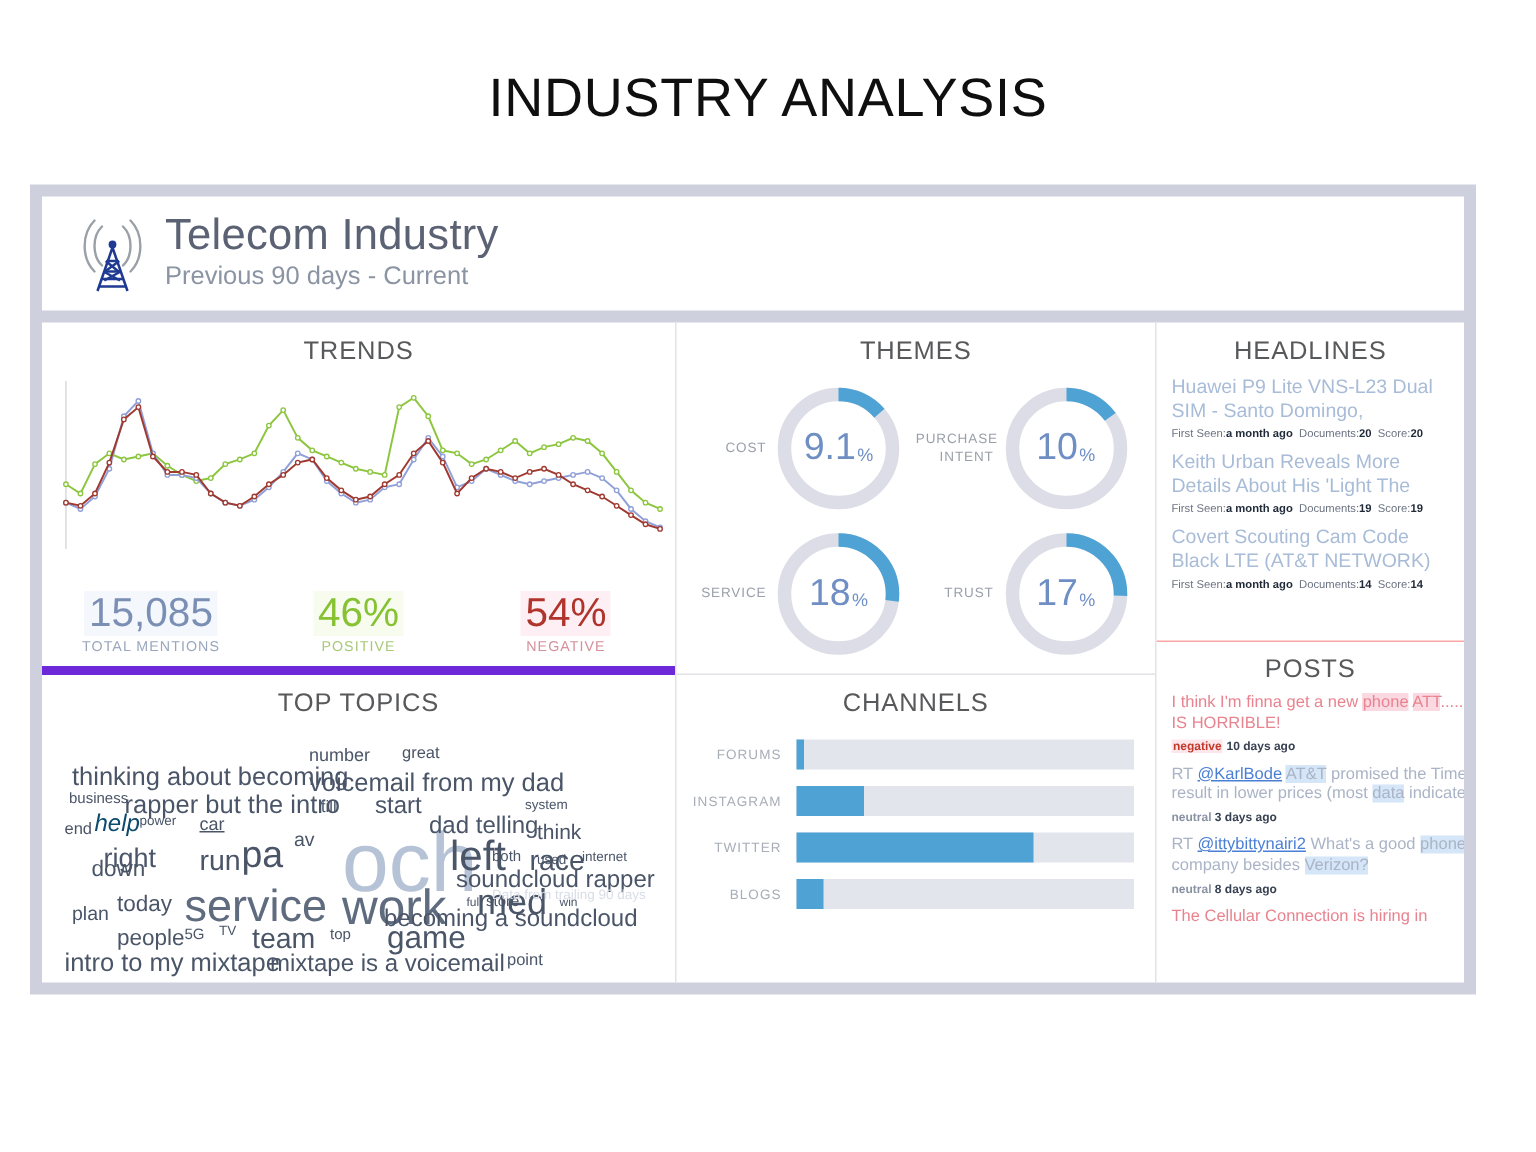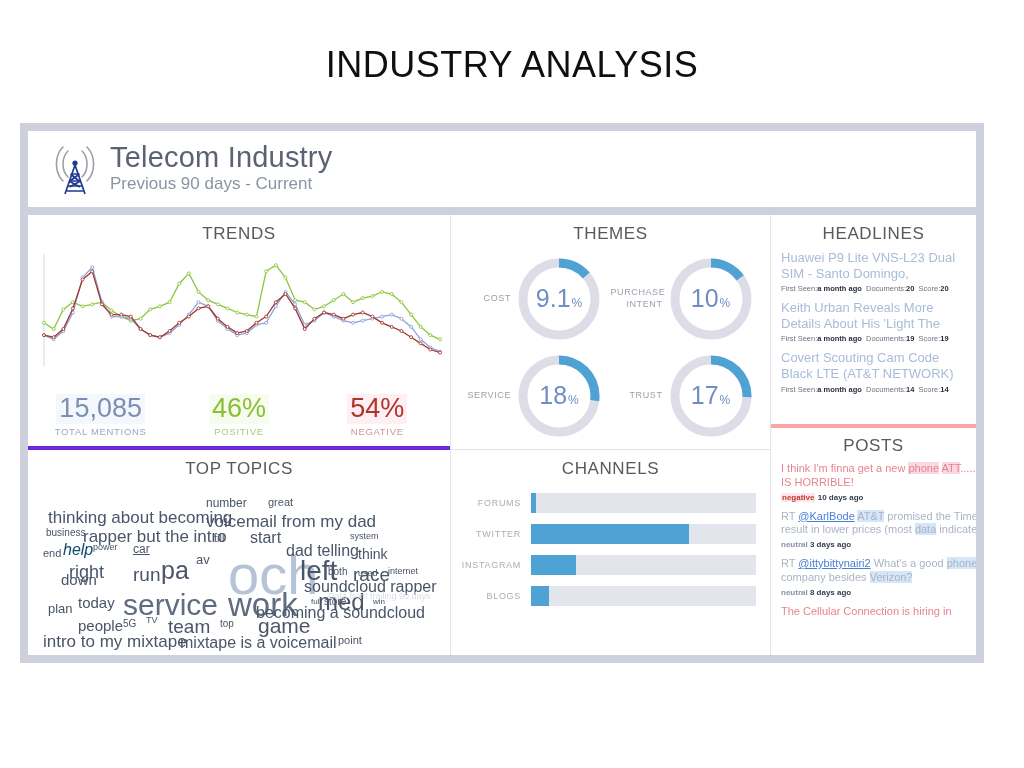--- a/index.html
+++ b/index.html
@@ -68,21 +68,21 @@
   .panel-title {
     text-align: center;
     font-size: 17px;
     font-weight: 400;
     color: #58595b;
     letter-spacing: 0.6px;
     padding: 9px 0 4px;
   }
 
   
-  .trends-panel { height: 235px; border-bottom: 4px solid #6d28d9; position: relative; }
+  .trends-panel { height: 235px; border-bottom: 6px solid #6d28d9; position: relative; }
   .trends-chart { width: 100%; height: 140px; display: block; }
   .metrics-row { display: flex; padding: 6px 10px 0; gap: 13px; }
   .metric { flex: 1; text-align: center; }
   .metric-value { font-size: 27px; font-weight: 400; line-height: 1.1; }
   .metric-label { font-size: 9.5px; letter-spacing: 0.7px; margin-top: 2px; }
   .m-total .metric-value { color: #7b8fb5; background: #f4f8fd; display: inline-block; padding: 0 3px; }
   .m-total .metric-label { color: #9aa7bd; }
   .m-pos   .metric-value { color: #86c232; background: #f7fcef; display: inline-block; padding: 0 3px; }
   .m-pos   .metric-label { color: #a9c97a; }
   .m-neg   .metric-value { color: #b0342c; background: #fdeff3; display: inline-block; padding: 0 3px; }
@@ -149,21 +149,21 @@
     letter-spacing: 0.7px;
     padding-right: 10px;
   }
   .channel-track {
     flex: 1; height: 20px;
     background: #e3e5ec;
   }
   .channel-fill { height: 100%; background: #4fa3d4; }
 
   
-  .headlines-panel { height: 213px; border-bottom: 4px solid #fca5a5; }
+  .headlines-panel { height: 213px; border-bottom: 1px solid #fca5a5; }
   .headline-list { padding: 2px 8px 0 10px; }
   .headline-item { margin-bottom: 7px; }
   .headline-text {
     font-size: 13px;
     color: #a8bcd8;
     line-height: 1.2;
     font-weight: 400;
     max-height: 32px;
     overflow: hidden;
   }
@@ -491,29 +491,29 @@
       <div class="channels-panel">
         <div class="panel-title">CHANNELS</div>
         <div class="channel-rows" id="channel-rows">
             <div class="channel-row">
               <div class="channel-name">FORUMS</div>
               <div class="channel-track">
                 <div class="channel-fill" style="width: 2%;"></div>
               </div>
             </div>
             <div class="channel-row">
+              <div class="channel-name">INSTAGRAM</div>
+              <div class="channel-track">
+                <div class="channel-fill" style="width: 20%;"></div>
+              </div>
+            </div>
+            <div class="channel-row">
               <div class="channel-name">TWITTER</div>
               <div class="channel-track">
                 <div class="channel-fill" style="width: 70%;"></div>
-              </div>
-            </div>
-            <div class="channel-row">
-              <div class="channel-name">INSTAGRAM</div>
-              <div class="channel-track">
-                <div class="channel-fill" style="width: 20%;"></div>
               </div>
             </div>
             <div class="channel-row">
               <div class="channel-name">BLOGS</div>
               <div class="channel-track">
                 <div class="channel-fill" style="width: 8%;"></div>
               </div>
             </div>
           </div>
       </div>

